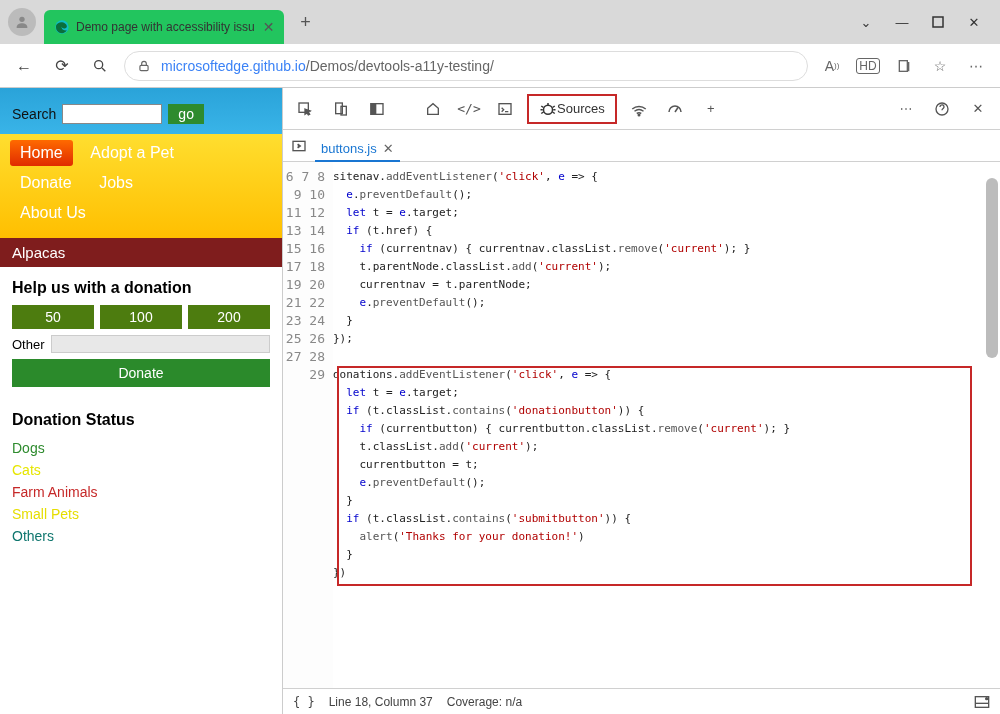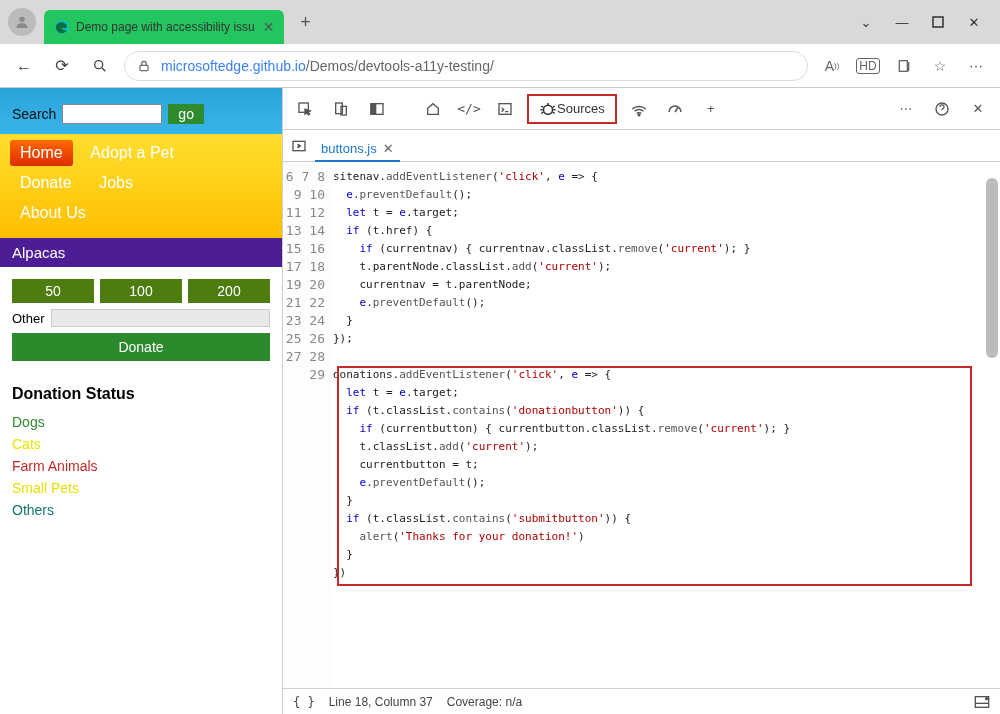--- a/index.html
+++ b/index.html
@@ -33,21 +33,21 @@
 .page { width: 283px; background:#fff; overflow:hidden; border-right:1px solid #ccc; }
 .hero { background: linear-gradient(#2aa3d9, #39b4e8); padding: 10px 12px; }
 .hero h1 { font-size: 22px; font-weight: 400; color:#111; }
 .searchrow { display:flex; align-items:center; gap:6px; margin-top:6px; }
 .searchrow label { color:#111; font-size:14px; }
 .searchrow input { width:100px; height:20px; border:1px solid #888; background:#fff; font-size:12px; padding:0 4px; }
 .searchrow .go { background:#2e8b2e; color:#ffffff; padding:2px 10px; font-size:14px; border:none; }
 .navarea { background: linear-gradient(#ffde2f, #ffbf00); padding: 4px 10px 10px; }
 .navitem { display:inline-block; color:#fff; font-size:16px; padding:4px 10px; margin:2px 4px 2px 0; }
 .navitem.home { background: linear-gradient(#ff6a00,#e02b00); border-radius:3px; }
-.bluebar { background:#4c1d95; color:#fff; padding:6px 12px; font-size:15px; }
+.bluebar { background:#7f1d1d; color:#fff; padding:6px 12px; font-size:15px; }
 
 .section { padding:12px; }
 .section h2 { font-size:16px; margin-bottom:8px; }
 .amounts { display:flex; gap:6px; margin-bottom:6px; }
 .amount { flex:1; background:#4d7c0f; color:#fff; text-align:center; padding:4px 0; font-size:14px; }
 .otherrow { display:flex; align-items:center; gap:6px; margin-bottom:6px; }
 .otherrow .bar { flex:1; height:18px; background:#e8e8e8; border:1px solid #ccc; }
 .donatebtn { background:#2b8a2b; color:#fff; width:100%; text-align:center; padding:6px 0; font-size:14px; }
 
 .status-list { list-style:none; }
@@ -162,20 +162,21 @@
     <div class="navarea">
       <span class="navitem home">Home</span>
       <span class="navitem">Adopt a Pet</span><br>
       <span class="navitem">Donate</span>
       <span class="navitem">Jobs</span><br>
       <span class="navitem">About Us</span>
     </div>
     <div class="bluebar">Alpacas</div>
 
     <div class="section">
+      <h2>Help us with a donation</h2>
       <div class="amounts">
         <div class="amount">50</div>
         <div class="amount">100</div>
         <div class="amount">200</div>
       </div>
       <div class="otherrow">
         <span>Other</span>
         <div class="bar"></div>
       </div>
       <div class="donatebtn">Donate</div>

